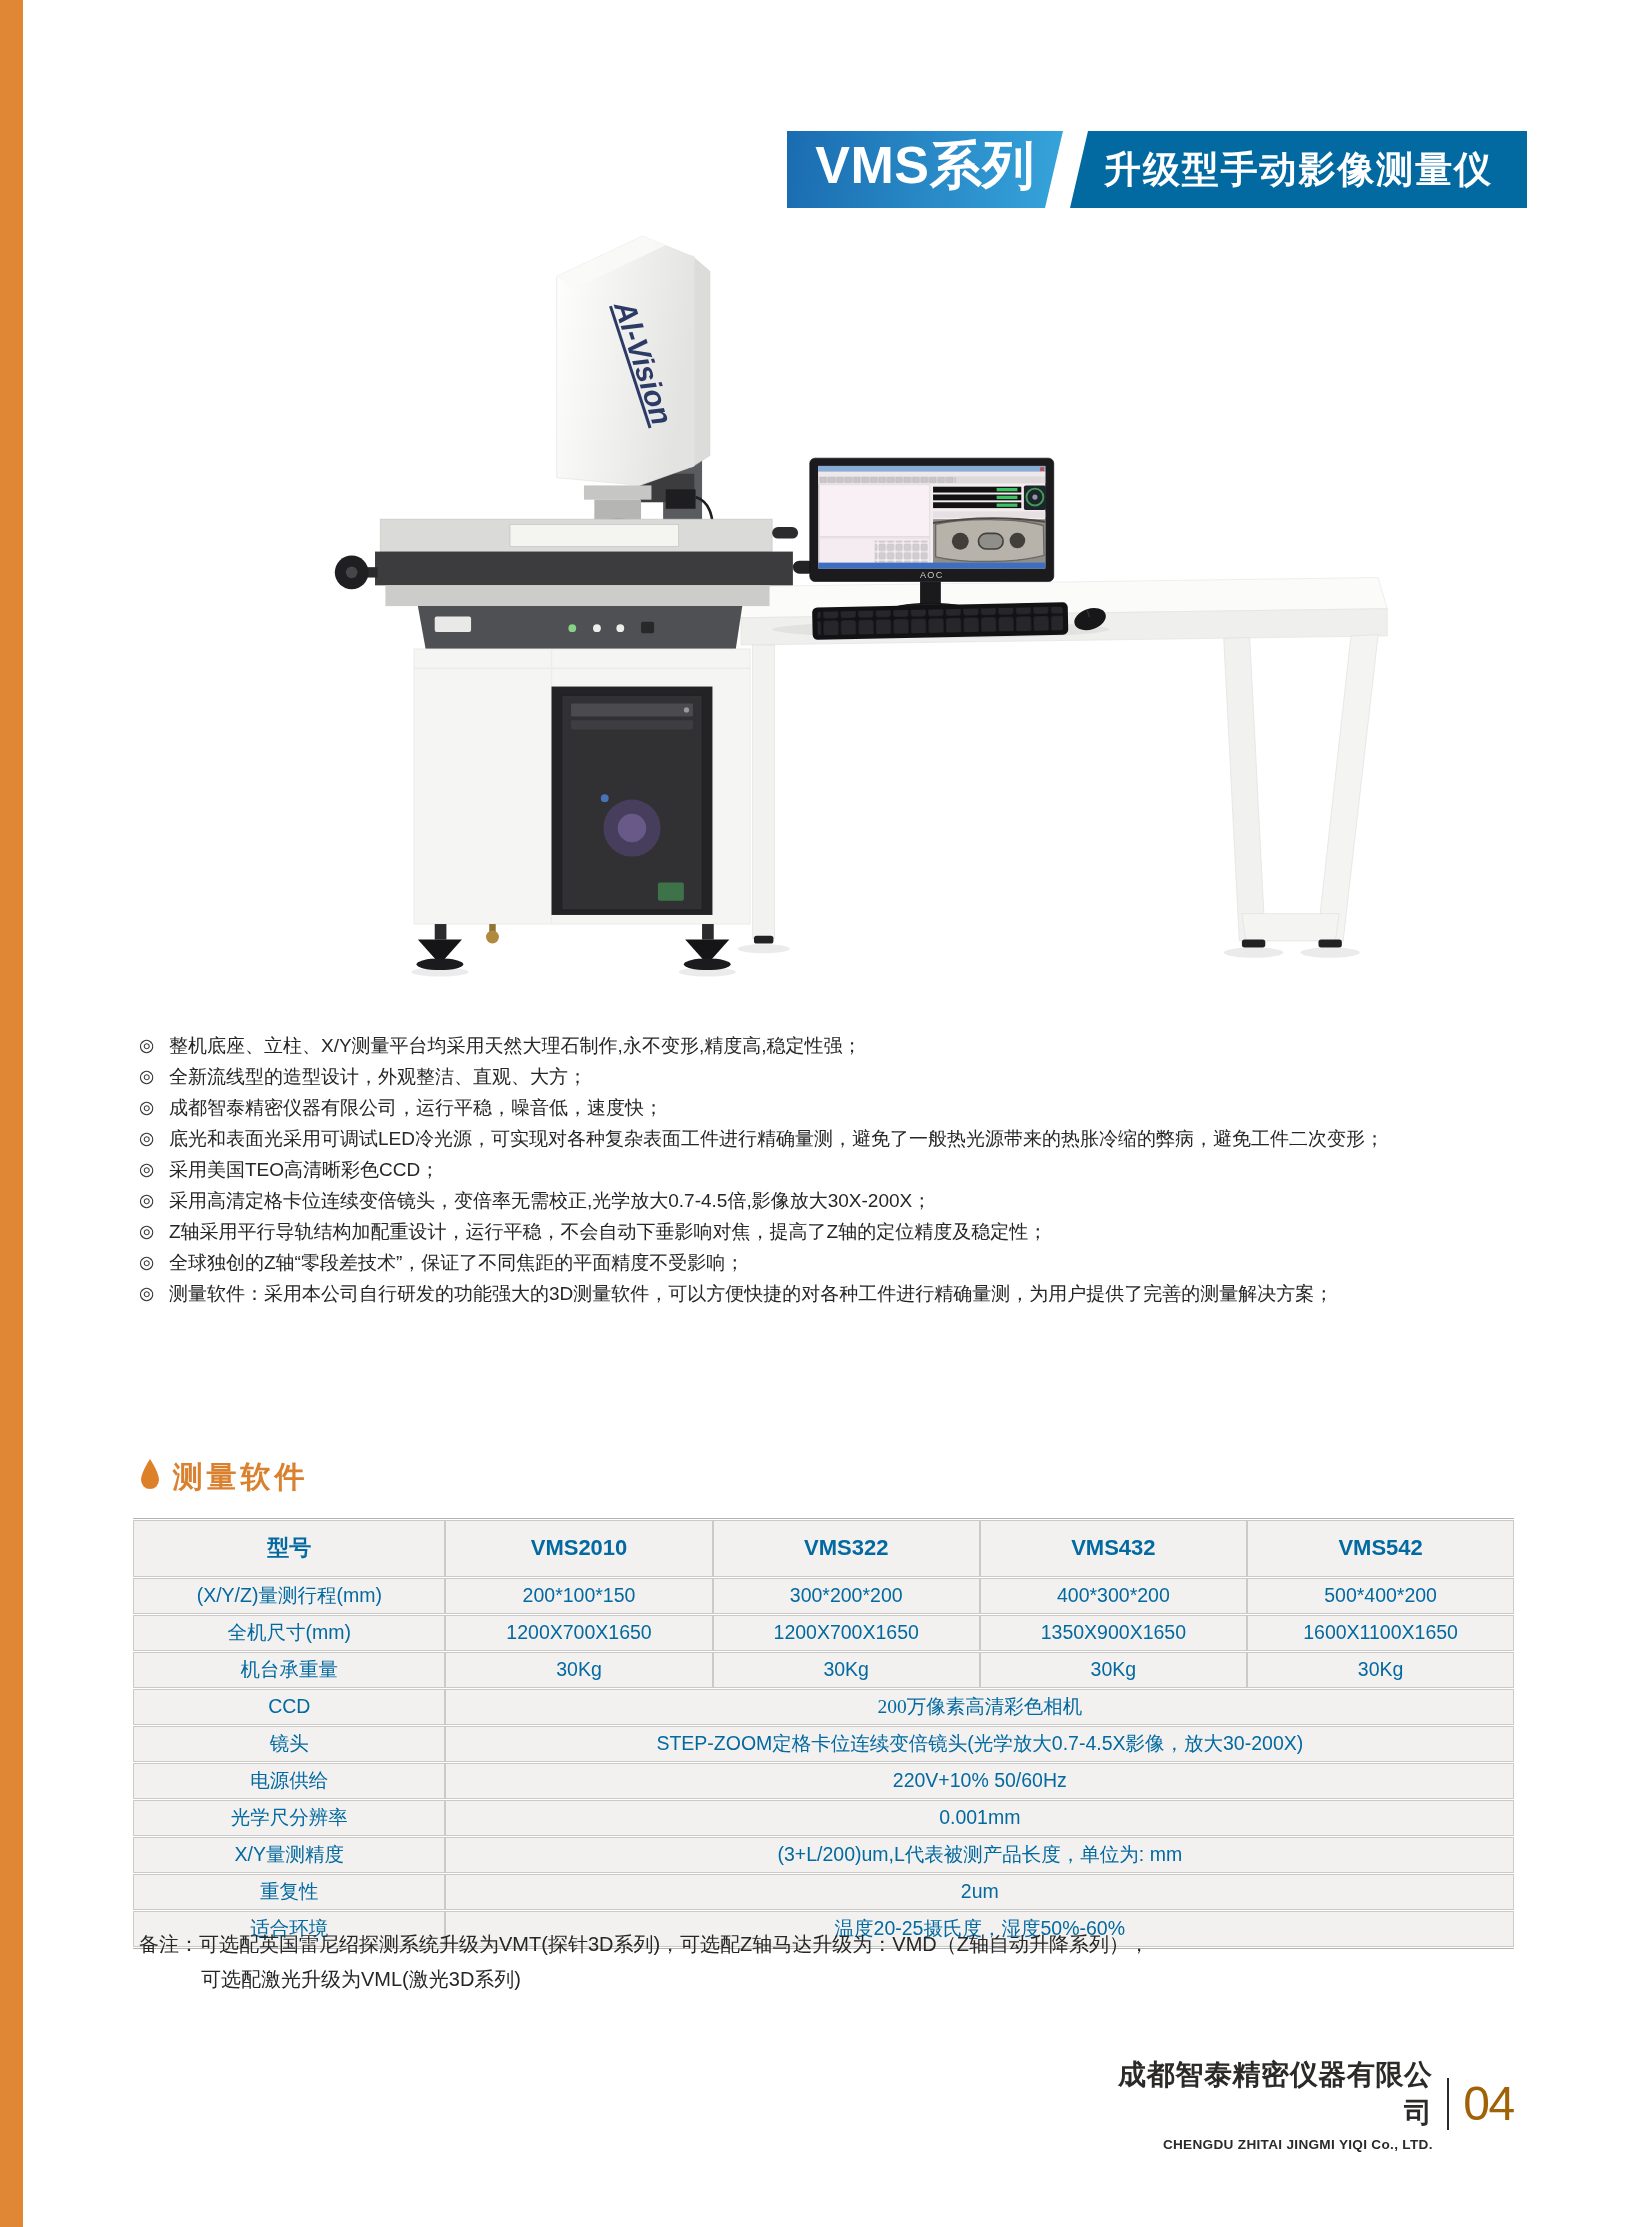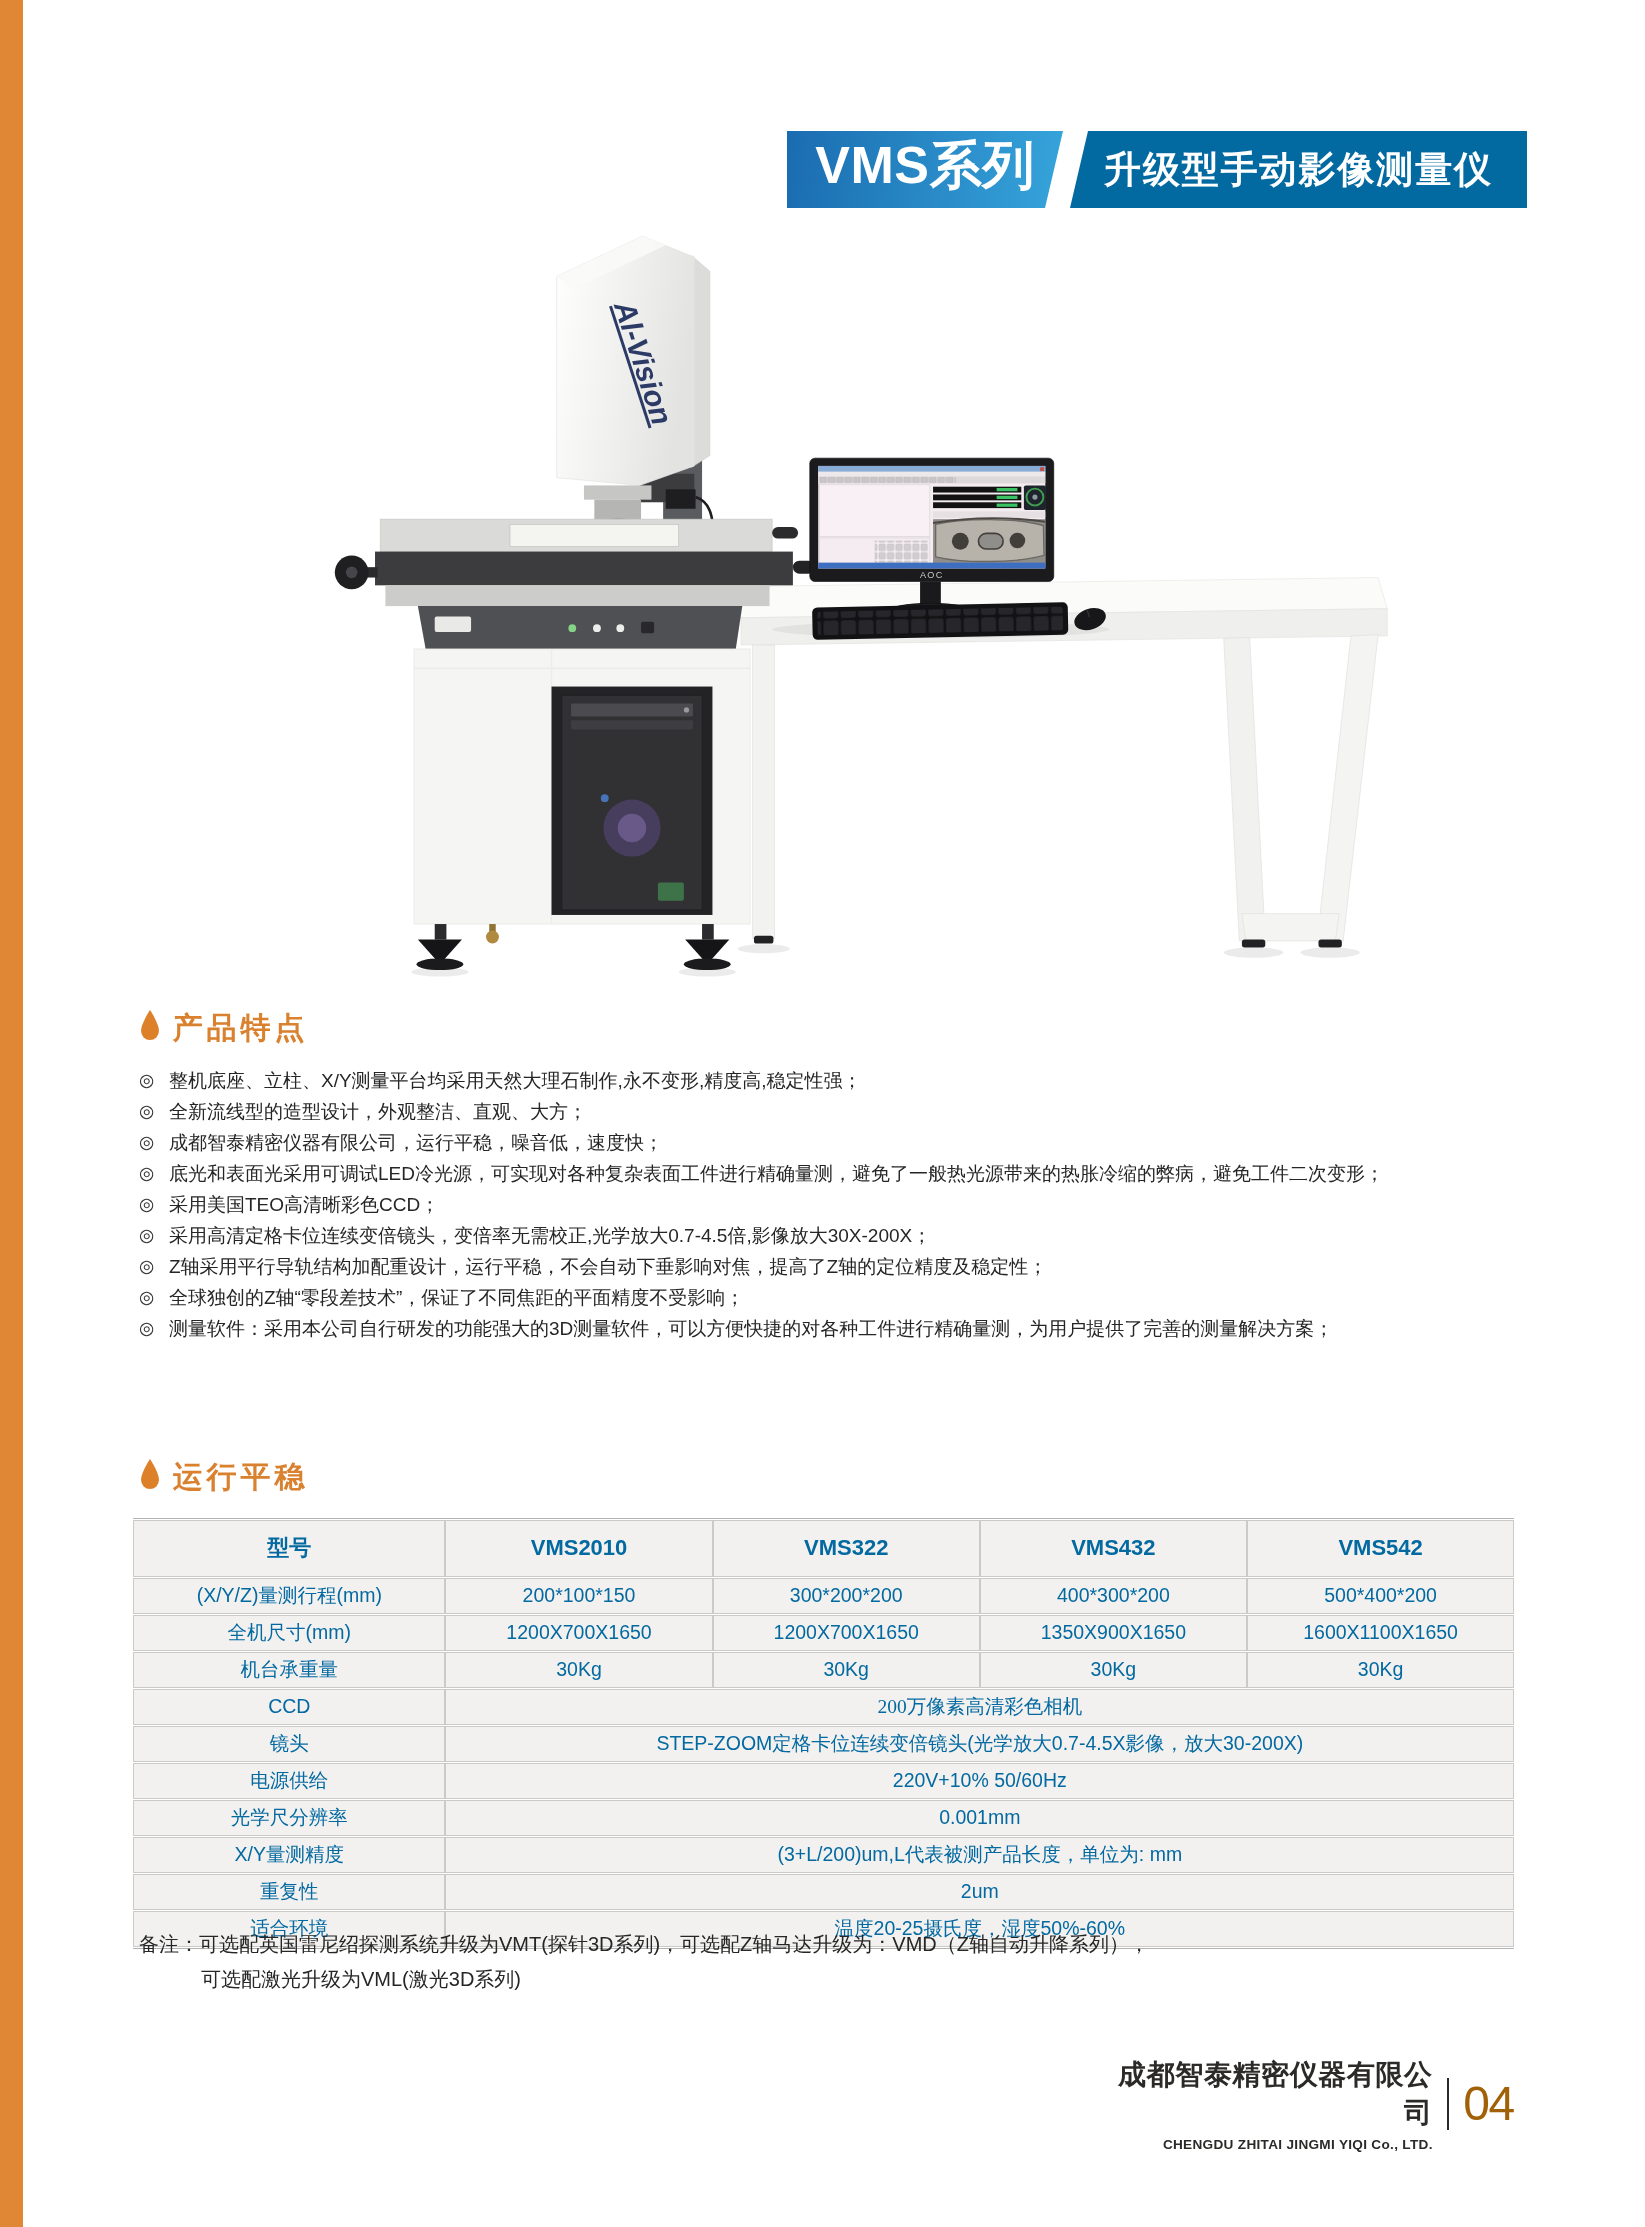--- a/index.html
+++ b/index.html
@@ -208,28 +208,20 @@
     </g>
 
     <g transform="rotate(-18 1250 624)">
       <ellipse cx="1250" cy="624" rx="25" ry="16" fill="#17171A"></ellipse>
       <line x1="1250" y1="609" x2="1250" y2="621" stroke="#33333A" stroke-width="2"></line>
     </g>
   </svg>
 </div>
 
 <div class="features">
-  <div class="section-title">
-    <span class="drop">
-      <svg width="22" height="32" viewBox="0 0 34 50">
-          <path d="M17 0 C17 0 3 21 3 33 a14 14 0 0 0 28 0 C31 21 17 0 17 0 Z" fill="#DC8129"></path>
-        </svg>
-    </span>
-    <h2>产品特点</h2>
-  </div>
   <div class="feature-list">
     <div class="feature-item">
         <span class="marker">◎</span>
         <span class="txt">整机底座、立柱、X/Y测量平台均采用天然大理石制作,永不变形,精度高,稳定性强；</span>
       </div>
     <div class="feature-item">
         <span class="marker">◎</span>
         <span class="txt">全新流线型的造型设计，外观整洁、直观、大方；</span>
       </div>
     <div class="feature-item">
@@ -263,21 +255,21 @@
   </div>
 </div>
 
 <div class="specs">
   <div class="section-title">
     <span class="drop">
       <svg width="22" height="32" viewBox="0 0 34 50">
           <path d="M17 0 C17 0 3 21 3 33 a14 14 0 0 0 28 0 C31 21 17 0 17 0 Z" fill="#DC8129"></path>
         </svg>
     </span>
-    <h2>运行平稳</h2>
+    <h2>测量软件</h2>
   </div>
 
   <table class="spec">
     <colgroup>
         <col style="width:312px">
         <col style="width:267px">
         <col style="width:267px">
         <col style="width:267px">
         <col style="width:267px">
       </colgroup>

